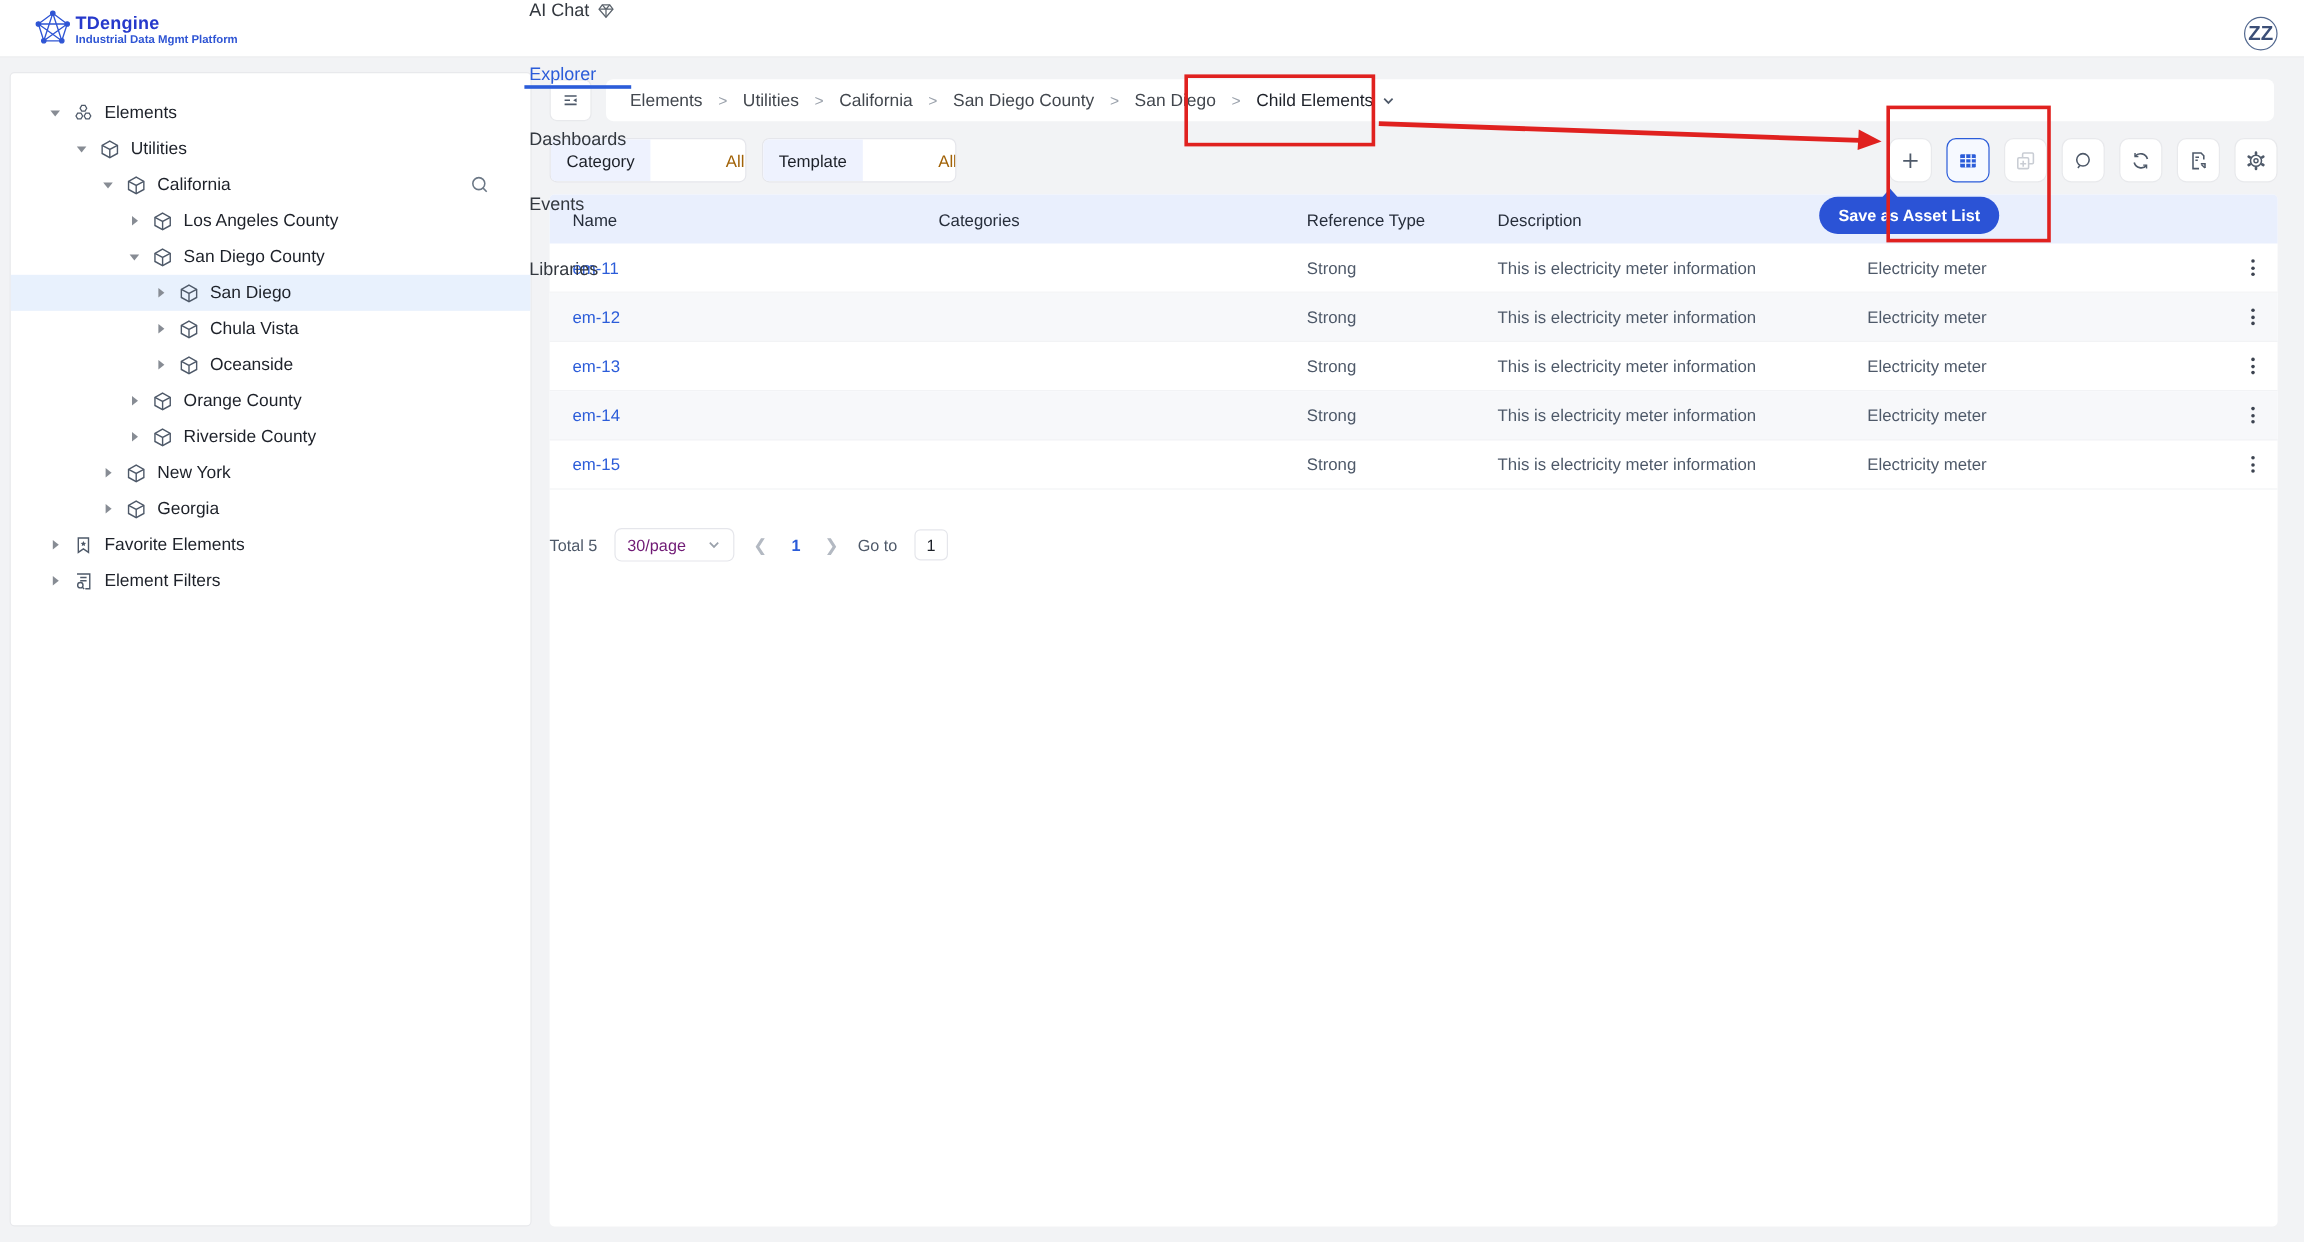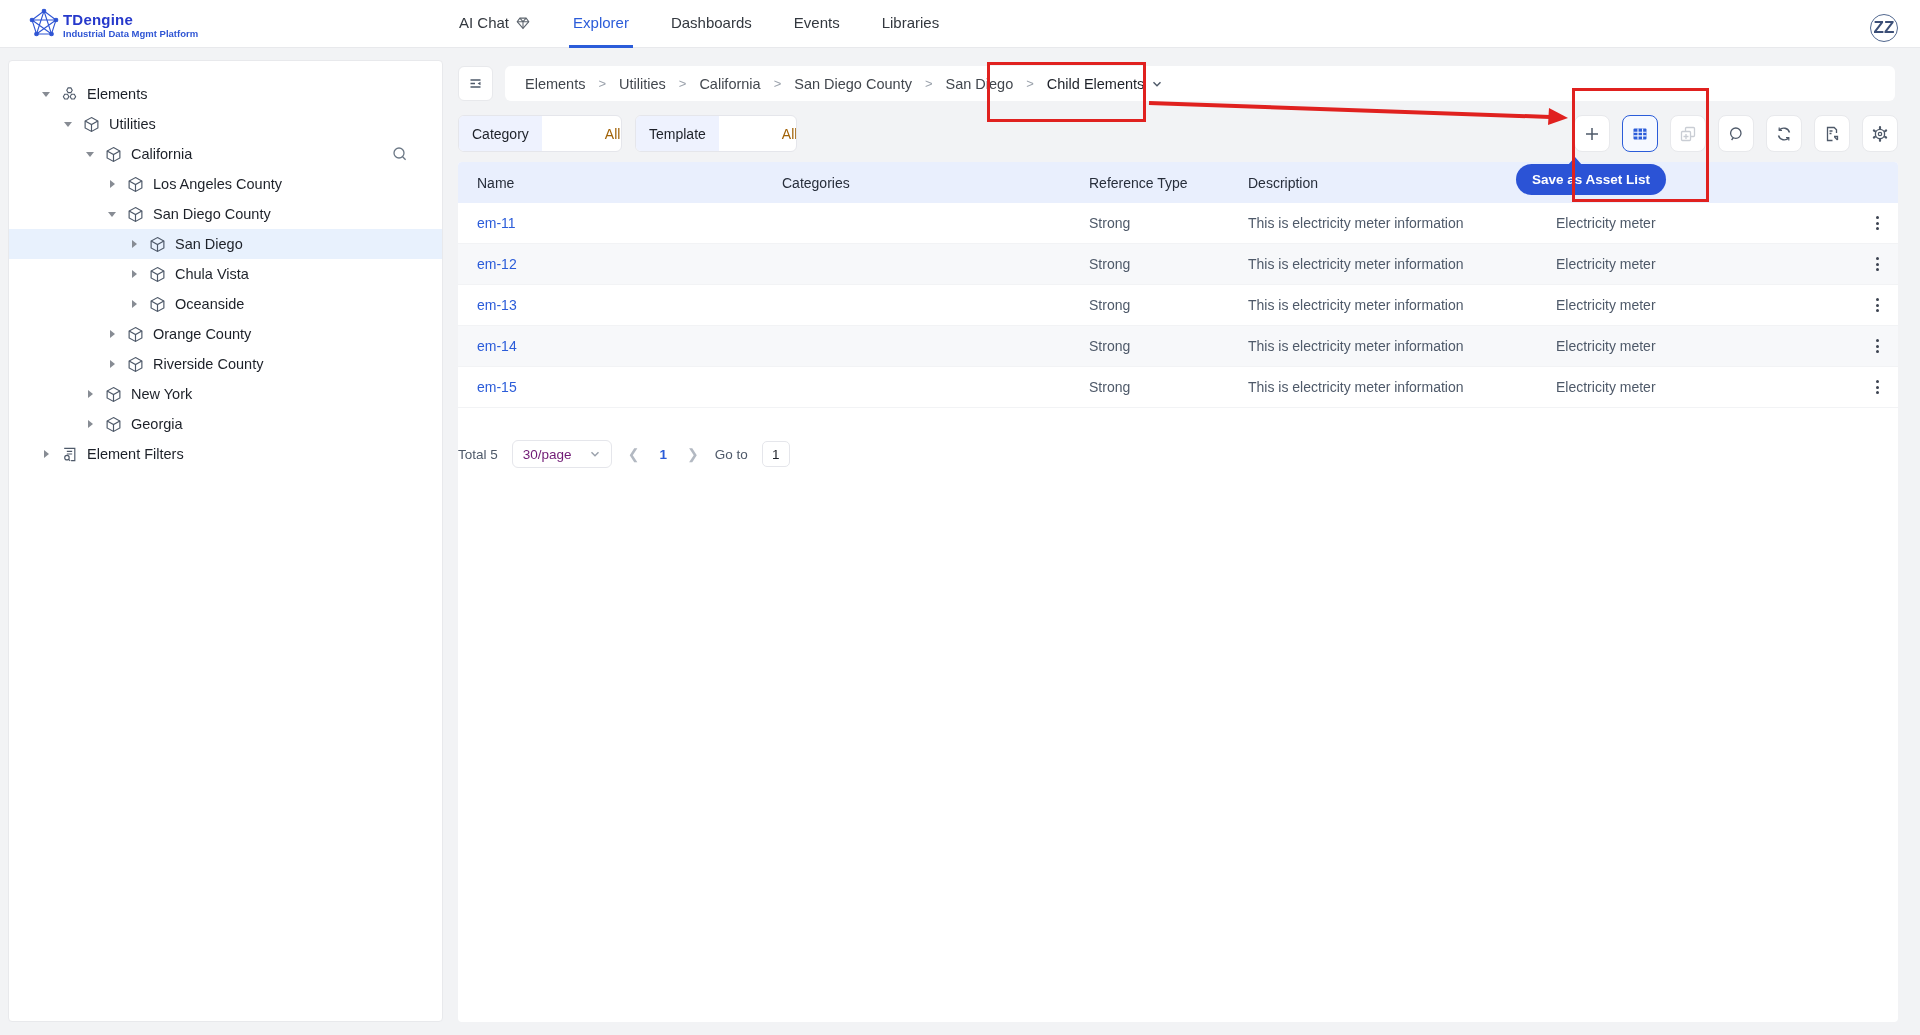--- a/index.html
+++ b/index.html
@@ -10,21 +10,21 @@
     -webkit-font-smoothing:antialiased;
   }
   svg { display:block; }
 
   
   .topbar { position:absolute; left:0; top:0; width:1920px; height:48px;
     background:#fff; border-bottom:1px solid #e8e9ec; z-index:5; }
   .logo { position:absolute; left:28px; top:7px; display:flex; align-items:flex-end; gap:3px; }
   .logo-title { font-size:15px; font-weight:bold; color:#2639cb; line-height:16px; letter-spacing:.2px;}
   .logo-sub { font-size:9.5px; font-weight:bold; color:#2f55d4; line-height:11px; }
-  .nav { position:absolute; left:455px; top:0; height:48px; display:flex; gap:34px; }
+  .nav { position:absolute; left:437px; top:0; height:48px; display:flex; gap:34px;flex-direction:column; }
   .nav-tab { height:48px; display:flex; align-items:center; gap:6px; padding:0 4px;
     font-size:15px; color:#33383f; cursor:pointer; border-bottom:3px solid transparent; }
   .nav-tab.active { color:#2b5cd9; border-bottom-color:#2b5cd9; }
   .avatar { position:absolute; left:1870px; top:14px; width:28px; height:28px; border-radius:50%;
     border:1.5px solid #52688f; color:#3c4f77; font-size:17px; font-weight:bold;
     display:flex; align-items:center; justify-content:center; background:#fff; cursor:pointer; }
 
   
   .sidebar { position:absolute; left:8px; top:60px; width:435px; height:962px;
     background:#fff; border:1px solid #e8e9ec; border-radius:4px; }
@@ -275,20 +275,30 @@
       <span class="caret col">
           <i></i>
         </span>
       <svg class="t-ico" viewBox="0 0 16 16" fill="none" stroke="currentColor" stroke-width="1.1">
         <path d="M8 1.5 14 4.8v6.4L8 14.5 2 11.2V4.8Z"></path>
           <path d="M2 4.8 8 8l6-3.2M8 8v6.5"></path>
       </svg>
       <span>Georgia</span>
     </div>
 
+    <div class="tree-row lvl-0">
+      <span class="caret col">
+          <i></i>
+        </span>
+      <svg class="t-ico" viewBox="0 0 16 16" fill="none" stroke="currentColor" stroke-width="1.1">
+        <path d="M4 2.2h8v11.3L8 10.7l-4 2.8z"></path>
+        <path d="M8 4.6l.65 1.3 1.45.2-1.05.98.25 1.42L8 7.82l-1.3.68.25-1.42-1.05-.98 1.45-.2z" fill="currentColor" stroke="none"></path>
+      </svg>
+      <span>Favorite Elements</span>
+    </div>
 
     <div class="tree-row lvl-0">
       <span class="caret col">
           <i></i>
         </span>
       <svg class="t-ico" viewBox="0 0 16 16" fill="none" stroke="currentColor" stroke-width="1.1">
         <path d="M3 2.2h10v11.6H9.5"></path>
           <path d="M5.5 5h5M5.5 7.5h5"></path>
         <circle cx="5.6" cy="11" r="2.1"></circle>
           <path d="M7.2 12.6 8.6 14"></path>

